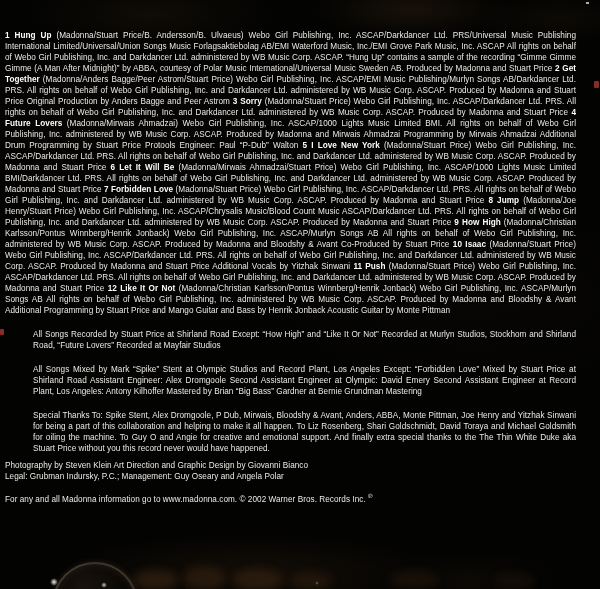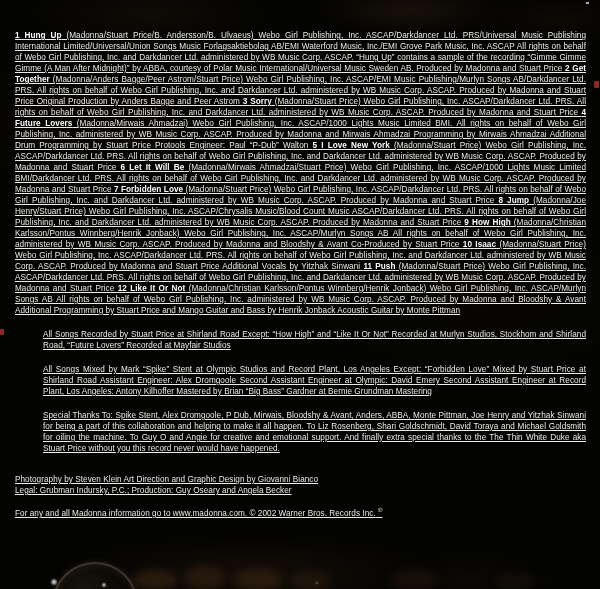--- a/index.html
+++ b/index.html
@@ -26,37 +26,36 @@
     pointer-events: none;
   }
   .blob {
     position: absolute;
     border-radius: 50%;
     filter: blur(4px);
     pointer-events: none;
   }
   .page {
     position: absolute;
-    left: 15px; top: 30px;
+    left: 5px; top: 30px;
     width: 571px;
-    text-decoration: underline;
   }
   p.block {
     font-size: 8.2px;
     line-height: 11px;
     letter-spacing: 0.04px;
     color: #eceae6;
     text-align: justify;
   }
   p.block b, p.block .bold-seg {
     font-weight: bold;
     color: #fdfdfd;
   }
   .gap-lg { margin-top: 13px; margin-left: 28px; }
-  .gap-sm { margin-top: 20px; }
+  .gap-sm { margin-top: 6px; }
   .line { text-align: left; }
   .footer-line { text-align: left; margin-top: 9px; }
   sup.pmark { font-size: 6px; }
   
   .ring {
     position: absolute;
     left: 52px; top: 562px;
     width: 86px; height: 86px;
     border-radius: 50%;
     border: 2px solid rgba(150,130,105,0.38);
@@ -90,21 +89,21 @@
   <p class="block"><span class="bold-seg">1 Hung Up</span><span> (Madonna/Stuart Price/B. Andersson/B. Ulvaeus) Webo Girl Publishing, Inc. ASCAP/Darkdancer Ltd. PRS/Universal Music Publishing International Limited/Universal/Union Songs Music Forlagsaktiebolag AB/EMI Waterford Music, Inc./EMI Grove Park Music, Inc. ASCAP All rights on behalf of Webo Girl Publishing, Inc. and Darkdancer Ltd. administered by WB Music Corp. ASCAP. “Hung Up” contains a sample of the recording “Gimme Gimme Gimme (A Man After Midnight)” by ABBA, courtesy of Polar Music International/Universal Music Sweden AB. Produced by Madonna and Stuart Price </span><span class="bold-seg">2 Get Together</span><span> (Madonna/Anders Bagge/Peer Astrom/Stuart Price) Webo Girl Publishing, Inc. ASCAP/EMI Music Publishing/Murlyn Songs AB/Darkdancer Ltd. PRS. All rights on behalf of Webo Girl Publishing, Inc. and Darkdancer Ltd. administered by WB Music Corp. ASCAP. Produced by Madonna and Stuart Price Original Production by Anders Bagge and Peer Astrom </span><span class="bold-seg">3 Sorry</span><span> (Madonna/Stuart Price) Webo Girl Publishing, Inc. ASCAP/Darkdancer Ltd. PRS. All rights on behalf of Webo Girl Publishing, Inc. and Darkdancer Ltd. administered by WB Music Corp. ASCAP. Produced by Madonna and Stuart Price </span><span class="bold-seg">4 Future Lovers</span><span> (Madonna/Mirwais Ahmadzai) Webo Girl Publishing, Inc. ASCAP/1000 Lights Music Limited BMI. All rights on behalf of Webo Girl Publishing, Inc. administered by WB Music Corp. ASCAP. Produced by Madonna and Mirwais Ahmadzai Programming by Mirwais Ahmadzai Additional Drum Programming by Stuart Price Protools Engineer: Paul “P-Dub” Walton </span><span class="bold-seg">5 I Love New York</span><span> (Madonna/Stuart Price) Webo Girl Publishing, Inc. ASCAP/Darkdancer Ltd. PRS. All rights on behalf of Webo Girl Publishing, Inc. and Darkdancer Ltd. administered by WB Music Corp. ASCAP. Produced by Madonna and Stuart Price </span><span class="bold-seg">6 Let It Will Be</span><span> (Madonna/Mirwais Ahmadzai/Stuart Price) Webo Girl Publishing, Inc. ASCAP/1000 Lights Music Limited BMI/Darkdancer Ltd. PRS. All rights on behalf of Webo Girl Publishing, Inc. and Darkdancer Ltd. administered by WB Music Corp. ASCAP. Produced by Madonna and Stuart Price </span><span class="bold-seg">7 Forbidden Love</span><span> (Madonna/Stuart Price) Webo Girl Publishing, Inc. ASCAP/Darkdancer Ltd. PRS. All rights on behalf of Webo Girl Publishing, Inc. and Darkdancer Ltd. administered by WB Music Corp. ASCAP. Produced by Madonna and Stuart Price </span><span class="bold-seg">8 Jump</span><span> (Madonna/Joe Henry/Stuart Price) Webo Girl Publishing, Inc. ASCAP/Chrysalis Music/Blood Count Music ASCAP/Darkdancer Ltd. PRS. All rights on behalf of Webo Girl Publishing, Inc. and Darkdancer Ltd. administered by WB Music Corp. ASCAP. Produced by Madonna and Stuart Price </span><span class="bold-seg">9 How High</span><span> (Madonna/Christian Karlsson/Pontus Winnberg/Henrik Jonback) Webo Girl Publishing, Inc. ASCAP/Murlyn Songs AB All rights on behalf of Webo Girl Publishing, Inc. administered by WB Music Corp. ASCAP. Produced by Madonna and Bloodshy &amp; Avant Co-Produced by Stuart Price </span><span class="bold-seg">10 Isaac</span><span> (Madonna/Stuart Price) Webo Girl Publishing, Inc. ASCAP/Darkdancer Ltd. PRS. All rights on behalf of Webo Girl Publishing, Inc. and Darkdancer Ltd. administered by WB Music Corp. ASCAP. Produced by Madonna and Stuart Price Additional Vocals by Yitzhak Sinwani </span><span class="bold-seg">11 Push</span><span> (Madonna/Stuart Price) Webo Girl Publishing, Inc. ASCAP/Darkdancer Ltd. PRS. All rights on behalf of Webo Girl Publishing, Inc. and Darkdancer Ltd. administered by WB Music Corp. ASCAP. Produced by Madonna and Stuart Price </span><span class="bold-seg">12 Like It Or Not</span><span> (Madonna/Christian Karlsson/Pontus Winnberg/Henrik Jonback) Webo Girl Publishing, Inc. ASCAP/Murlyn Songs AB All rights on behalf of Webo Girl Publishing, Inc. administered by WB Music Corp. ASCAP. Produced by Madonna and Bloodshy &amp; Avant Additional Programming by Stuart Price and Mango Guitar and Bass by Henrik Jonback Acoustic Guitar by Monte Pittman</span></p>
 
   <p class="block gap-lg">All Songs Recorded by Stuart Price at Shirland Road Except: “How High” and “Like It Or Not” Recorded at Murlyn Studios, Stockhom and Shirland Road, “Future Lovers” Recorded at Mayfair Studios</p>
 
   <p class="block gap-lg">All Songs Mixed by Mark “Spike” Stent at Olympic Studios and Record Plant, Los Angeles Except: “Forbidden Love” Mixed by Stuart Price at Shirland Road Assistant Engineer: Alex Dromgoole Second Assistant Engineer at Olympic: David Emery Second Assistant Engineer at Record Plant, Los Angeles: Antony Kilhoffer Mastered by Brian “Big Bass” Gardner at Bernie Grundman Mastering</p>
 
   <p class="block gap-lg">Special Thanks To: Spike Stent, Alex Dromgoole, P Dub, Mirwais, Bloodshy &amp; Avant, Anders, ABBA, Monte Pittman, Joe Henry and Yitzhak Sinwani for being a part of this collaboration and helping to make it all happen. To Liz Rosenberg, Shari Goldschmidt, David Toraya and Michael Goldsmith for oiling the machine. To Guy O and Angie for creative and emotional support. And finally extra special thanks to the The Thin White Duke aka Stuart Price without you this record never would have happened.</p>
 
   <p class="block gap-sm">
     <span class="line" style="display:block">Photography by Steven Klein  Art Direction and Graphic Design by Giovanni Bianco</span>
-    <span class="line" style="display:block">Legal: Grubman Indursky, P.C.; Production: Guy Oseary and Angela Becker</span>
+    <span class="line" style="display:block">Legal: Grubman Indursky, P.C.; Management: Guy Oseary and Angela Polar</span>
   </p>
 
   <p class="block footer-line">
     <span>For any and all Madonna information go to www.madonna.com. © 2002 Warner Bros. Records Inc.</span>
     <span> </span><sup class="pmark">℗</sup>
   </p>
 
 </div>
 
 <div class="ring"></div>

